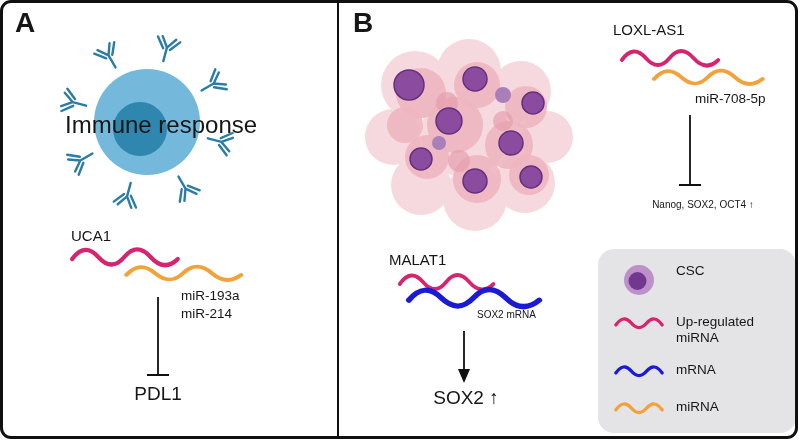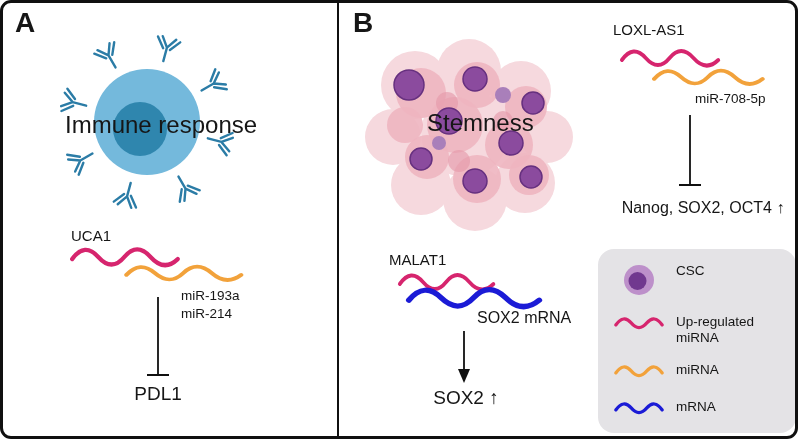--- a/index.html
+++ b/index.html
@@ -8,21 +8,21 @@
   .figure{position:relative;width:798px;height:439px;border:3px solid #101010;border-radius:11px;background:#fff;overflow:hidden}
   .panel{position:absolute;top:0;height:100%}
   #panelA{left:0;width:334px}
   #panelB{left:336px;width:462px}
   .divider{position:absolute;top:0;left:334px;width:2px;height:100%;background:#101010}
   .abs{position:absolute}
   .panel-label{font-size:28px;font-weight:700}
   .caption{font-size:24px}
   .gene{font-weight:400;font-size:15px}
   .small{font-size:13.5px}
-  .mid{font-size:16px}
+  .mid{font-size:10px}
   .target{font-size:19px;text-align:center}
   .up{font-weight:700}
   svg{overflow:visible;display:block}
   .wave path{fill:none;stroke-linecap:round}
   .w-lnc path{stroke:var(--lnc,#d6256e);stroke-width:4}
   .w-mir path{stroke:var(--mir,#f2a23b);stroke-width:4}
   .w-mrna path{stroke:var(--mrna,#1b1bd6);stroke-width:4.5}
   .lw path{stroke-width:3.6}
   .conn line{stroke:#101010;stroke-width:1.8}
   .conn polygon{fill:#101010}
@@ -135,21 +135,20 @@
           <circle cx="58" cy="126" r="11"></circle>
         <circle cx="112" cy="148" r="12"></circle>
           <circle cx="168" cy="144" r="11"></circle>
       </g>
       <g class="nuc-light">
           <circle cx="140" cy="62" r="8"></circle>
           <circle cx="76" cy="110" r="7"></circle>
         </g>
     </svg>
 
-    <div class="abs caption" style="left:88px;top:106px">Stemness</div>
 
     <div class="abs gene" style="left:274px;top:18px">LOXL-AS1</div>
 
     <svg class="abs wave w-lnc" style="left:280px;top:44px" width="105" height="24" viewBox="0 0 110 24" preserveAspectRatio="none">
         <path d="M3 13 q 12 -16 25 -2 t 25 0 t 25 0 t 26 2"></path>
       </svg>
 
     <svg class="abs wave w-mir" style="left:312px;top:64px" width="118" height="22" viewBox="0 0 110 24" preserveAspectRatio="none">
         <path d="M3 13 q 12 -16 25 -2 t 25 0 t 25 0 t 26 2"></path>
       </svg>
@@ -201,29 +200,29 @@
       <div class="legend-row">
         <span class="legend-icon">
           <svg class="wave w-lnc lw" width="52" height="20" viewBox="0 0 54 22" preserveAspectRatio="none">
               <path d="M3 12 q 8 -12 16 -2 t 16 0 t 16 2"></path>
             </svg>
         </span>
         <span class="legend-label">Up-regulated miRNA</span>
       </div>
       <div class="legend-row">
         <span class="legend-icon">
+          <svg class="wave w-mrna lw" width="52" height="20" viewBox="0 0 54 22" preserveAspectRatio="none">
+              <path d="M3 12 q 8 -12 16 -2 t 16 0 t 16 2"></path>
+            </svg>
+        </span>
+        <span class="legend-label">mRNA</span>
+      </div>
+      <div class="legend-row">
+        <span class="legend-icon">
           <svg class="wave w-mir lw" width="52" height="20" viewBox="0 0 54 22" preserveAspectRatio="none">
               <path d="M3 12 q 8 -12 16 -2 t 16 0 t 16 2"></path>
             </svg>
         </span>
         <span class="legend-label">miRNA</span>
       </div>
-      <div class="legend-row">
-        <span class="legend-icon">
-          <svg class="wave w-mrna lw" width="52" height="20" viewBox="0 0 54 22" preserveAspectRatio="none">
-              <path d="M3 12 q 8 -12 16 -2 t 16 0 t 16 2"></path>
-            </svg>
-        </span>
-        <span class="legend-label">mRNA</span>
-      </div>
     </div>
   </section>
 </div>
 
 </body></html>

